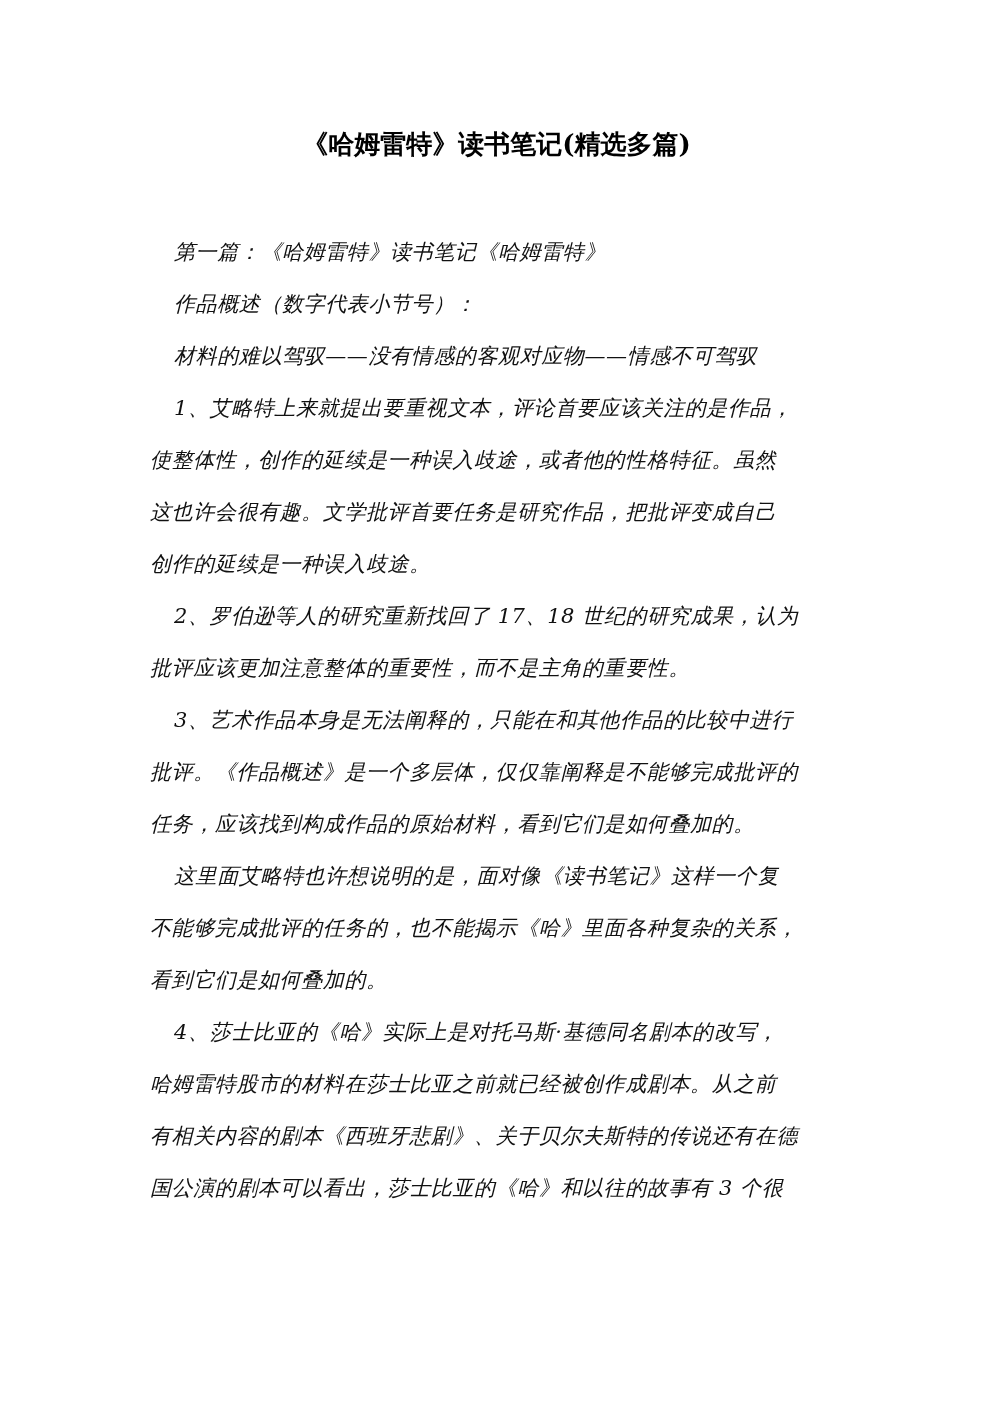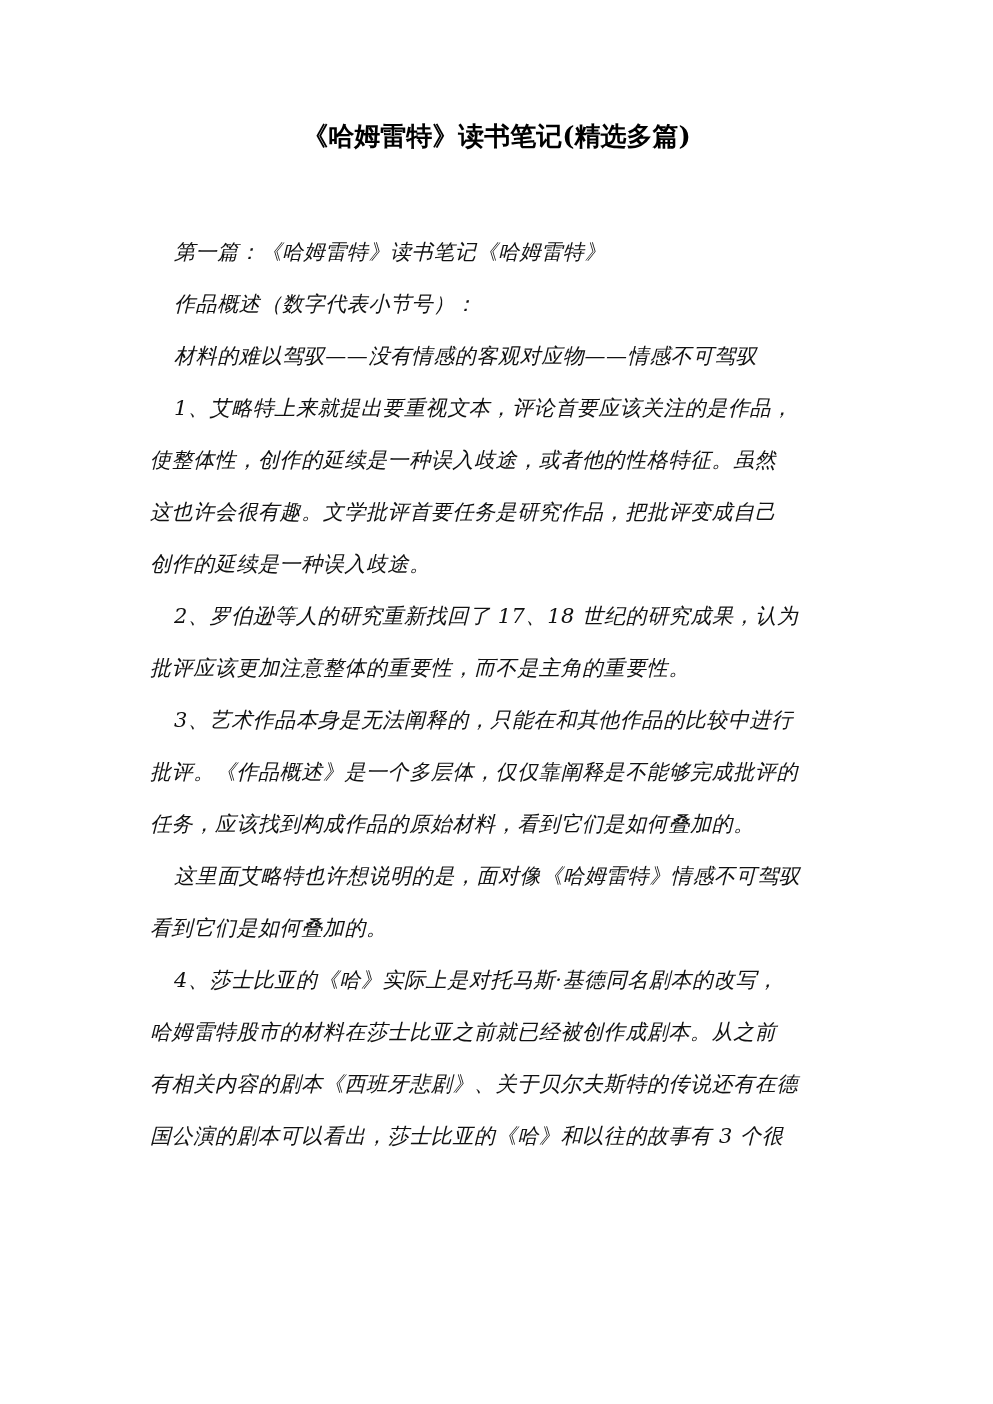--- a/index.html
+++ b/index.html
@@ -18,21 +18,21 @@
     .page {
       position: absolute;
       left: 0; top: 0;
       width: 993px;
       height: 1404px;
       background: #ffffff;
     }
     .doc-title {
       position: absolute;
       left: 0;
-      top: 116px;
+      top: 124px;
       width: 993px;
       text-align: center;
       font-family: "DejaVu Serif", "Liberation Serif", serif;
       font-weight: bold;
       font-size: 26px;
       line-height: 40px;
       letter-spacing: 0px;
       color: #000000;
     }
     .body-text {
@@ -68,21 +68,22 @@
     <div class="line">这也许会很有趣。文学批评首要任务是研究作品，把批评变成自己</div>
     <div class="line">创作的延续是一种误入歧途。</div>
 
     <div class="line indent">2、罗伯逊等人的研究重新找回了 17、18 世纪的研究成果，认为</div>
     <div class="line">批评应该更加注意整体的重要性，而不是主角的重要性。</div>
 
     <div class="line indent">3、艺术作品本身是无法阐释的，只能在和其他作品的比较中进行</div>
     <div class="line">批评。《作品概述》是一个多层体，仅仅靠阐释是不能够完成批评的</div>
     <div class="line">任务，应该找到构成作品的原始材料，看到它们是如何叠加的。</div>
 
-    <div class="line indent">这里面艾略特也许想说明的是，面对像《哈姆雷特》情感不可驾驭</div>
+    <div class="line indent">这里面艾略特也许想说明的是，面对像《读书笔记》这样一个复</div>
+    <div class="line">不能够完成批评的任务的，也不能揭示《哈》里面各种复杂的关系，</div>
     <div class="line">看到它们是如何叠加的。</div>
 
     <div class="line indent">4、莎士比亚的《哈》实际上是对托马斯·基德同名剧本的改写，</div>
     <div class="line">哈姆雷特股市的材料在莎士比亚之前就已经被创作成剧本。从之前</div>
     <div class="line">有相关内容的剧本《西班牙悲剧》、关于贝尔夫斯特的传说还有在德</div>
     <div class="line">国公演的剧本可以看出，莎士比亚的《哈》和以往的故事有 3 个很</div>
   </div>
 </div>
 
 </body></html>

